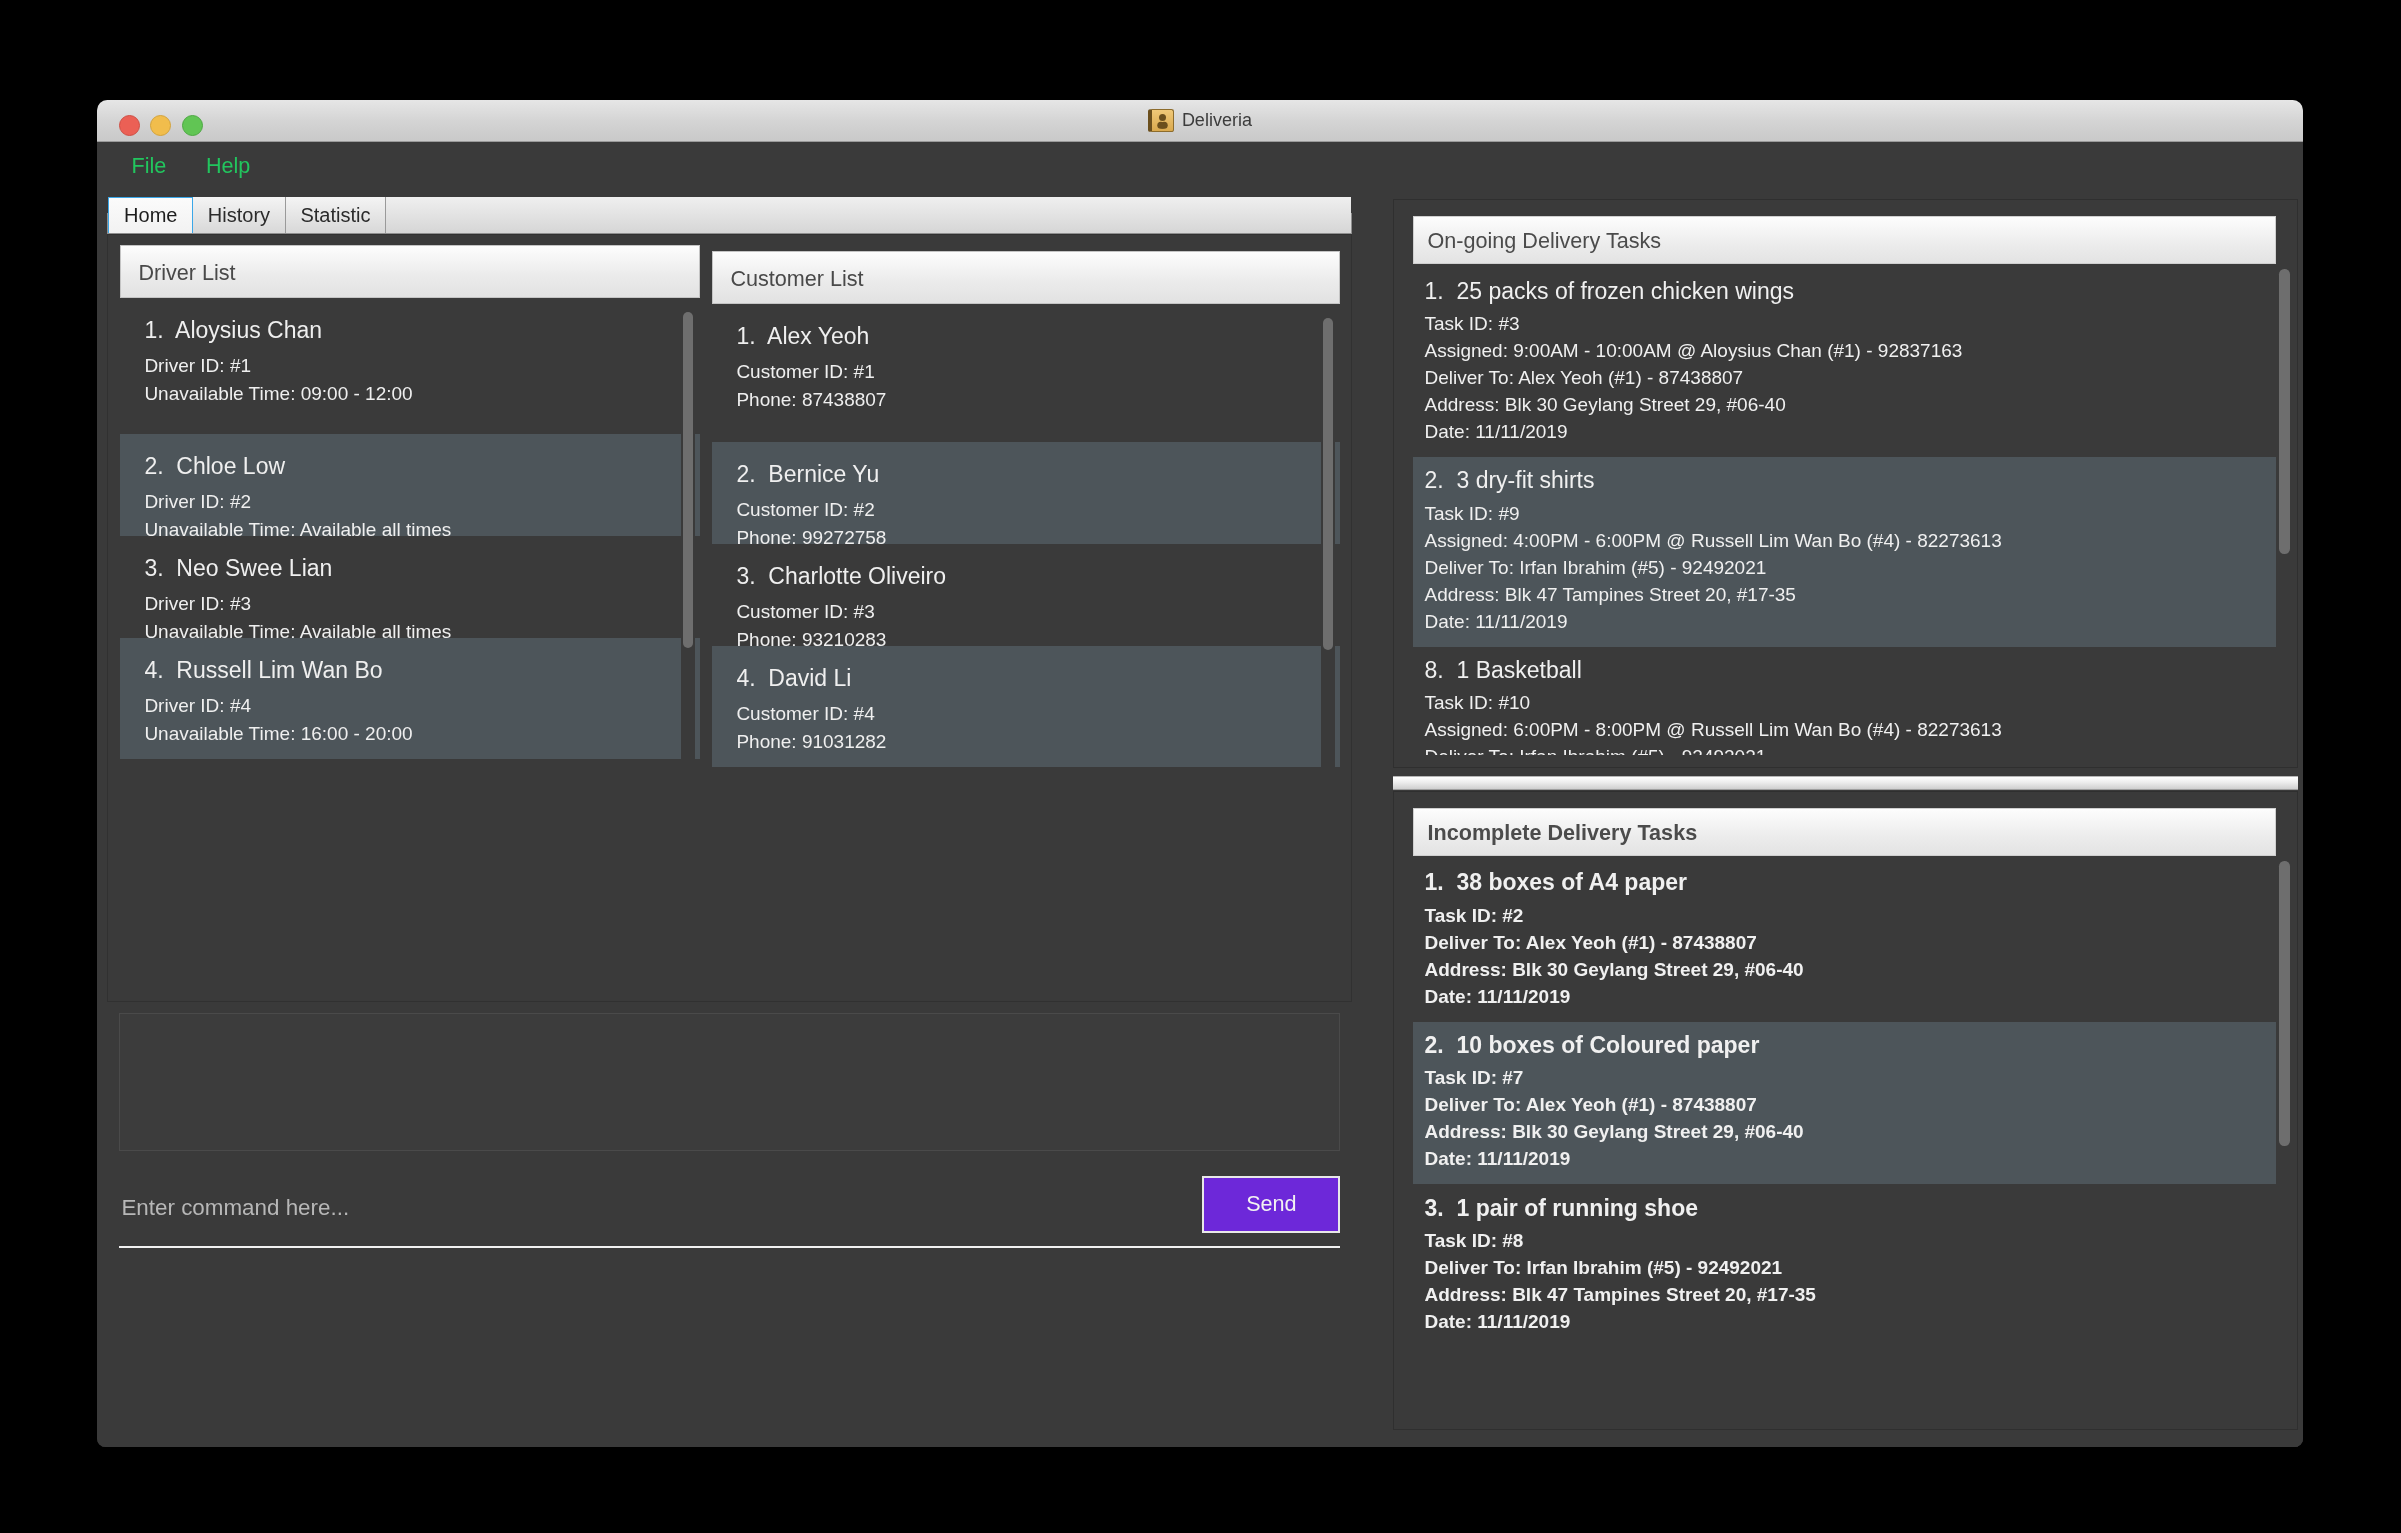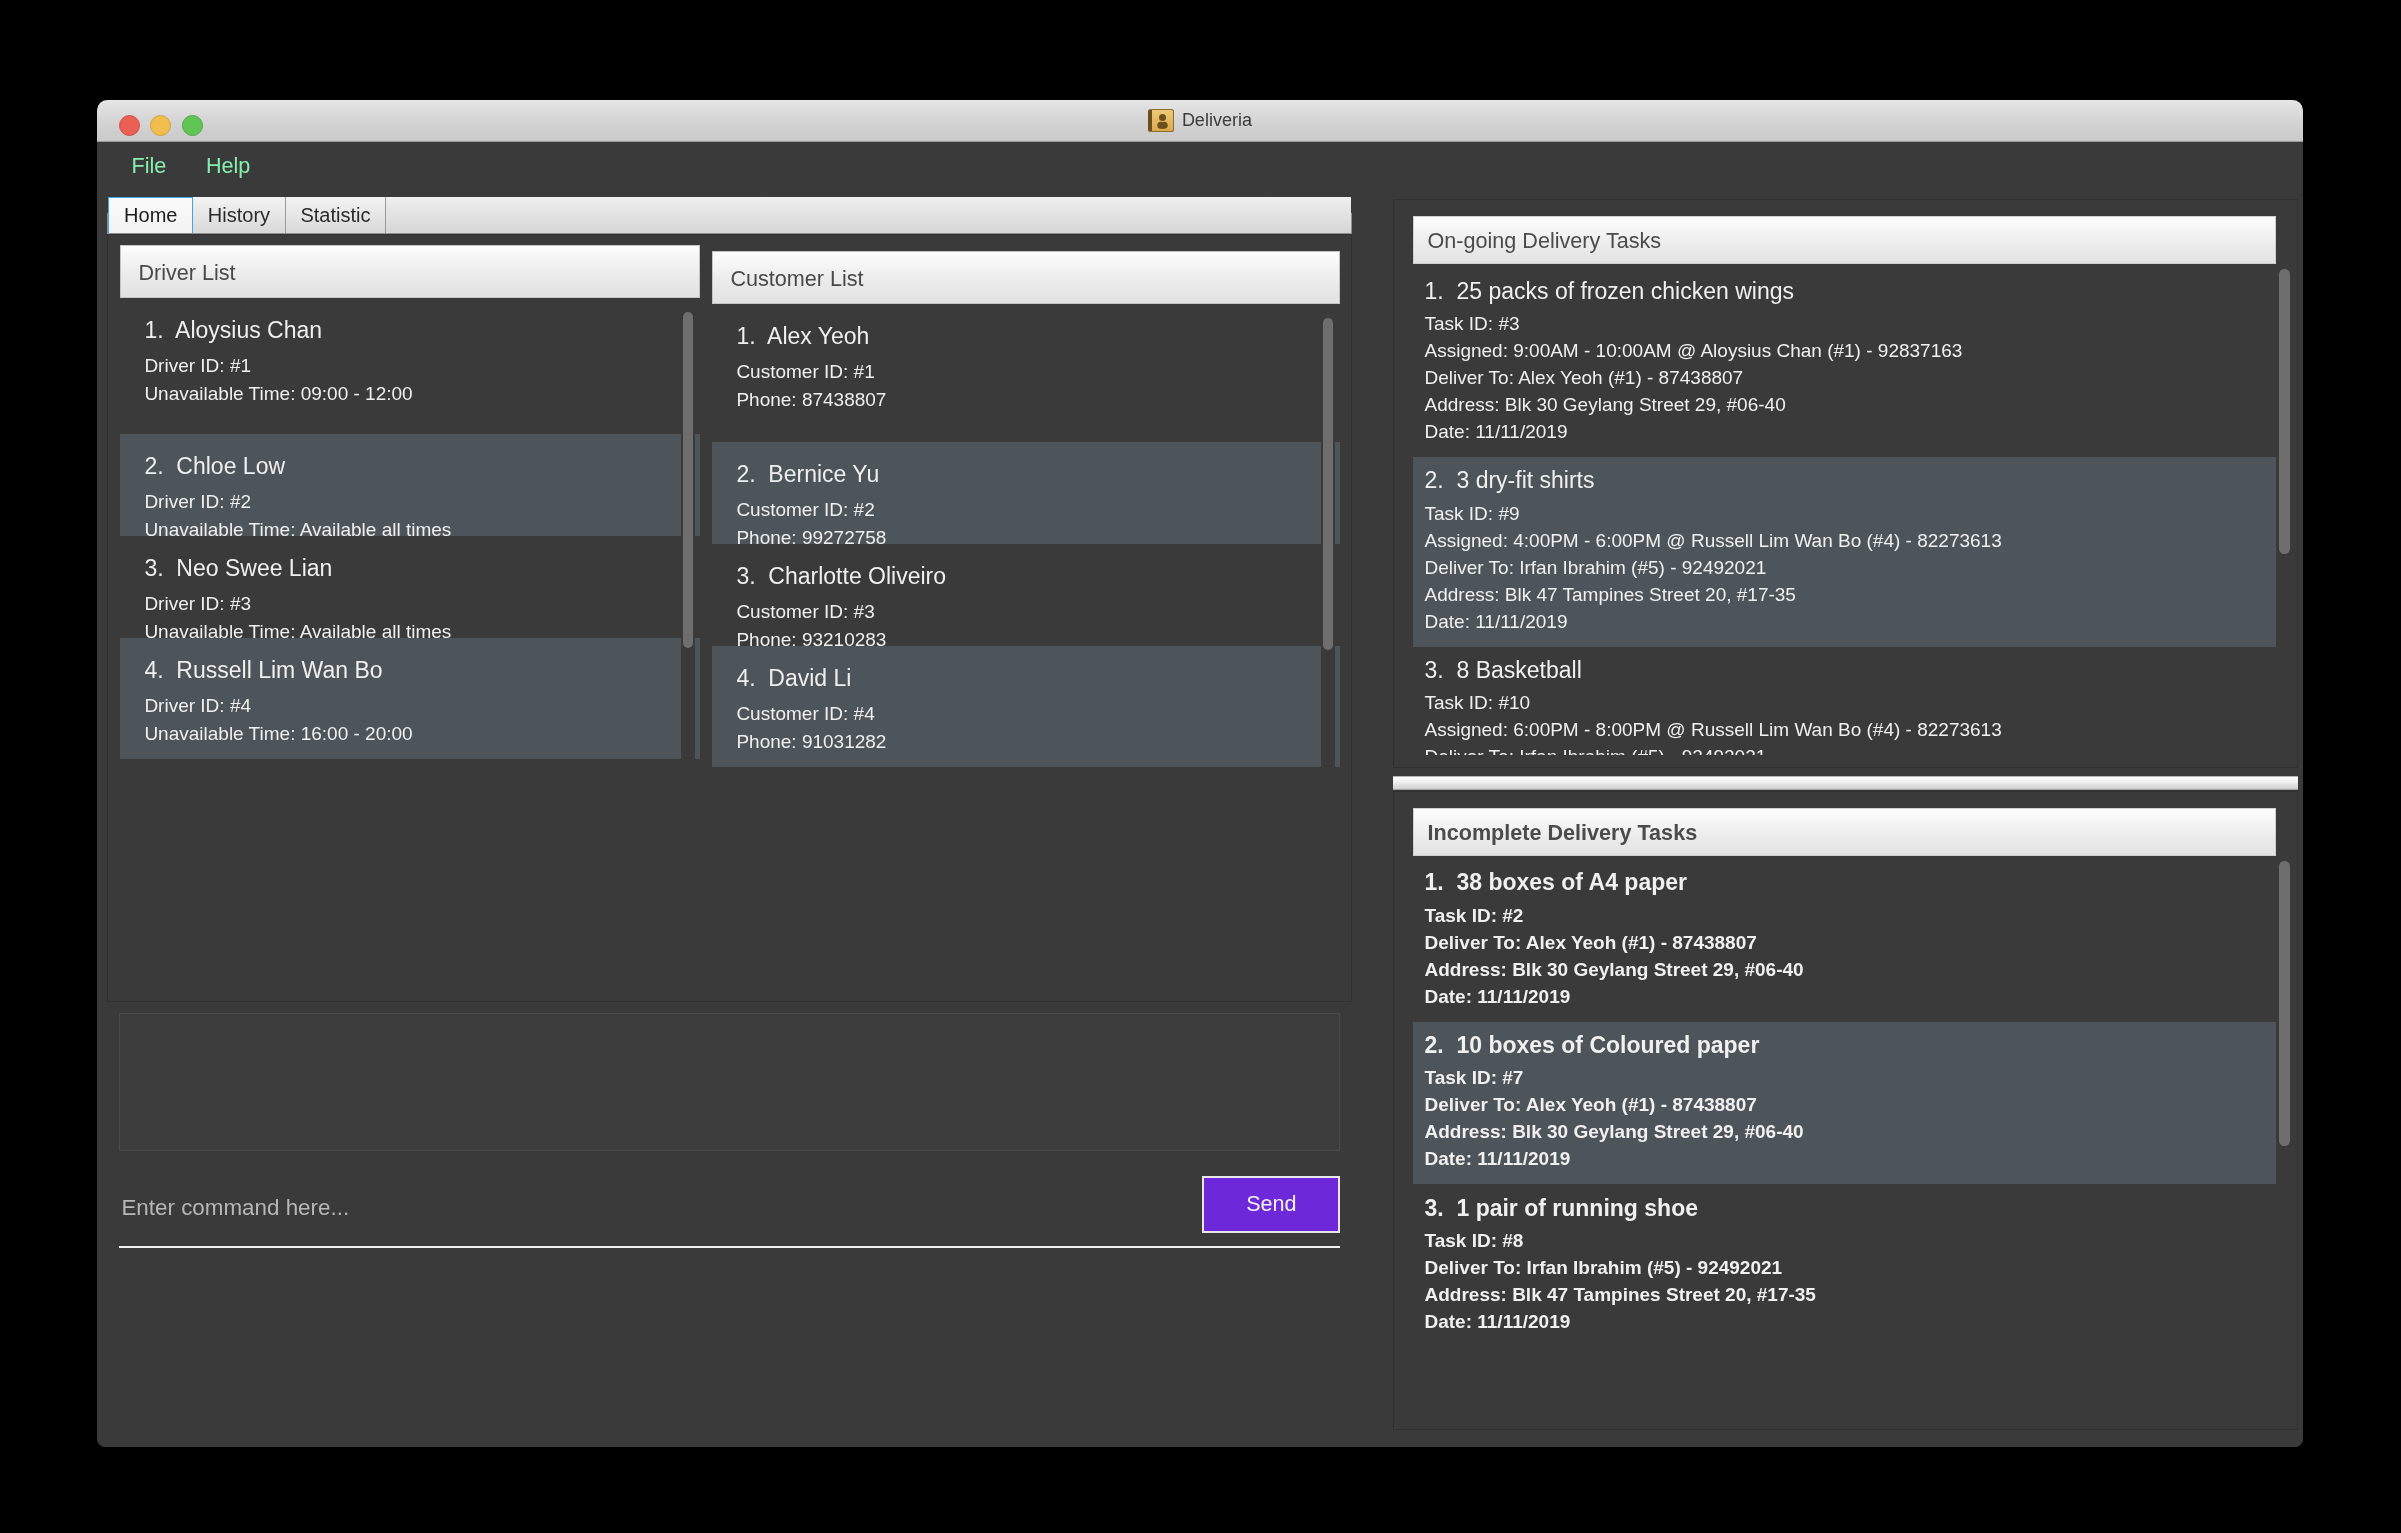--- a/index.html
+++ b/index.html
@@ -38,21 +38,21 @@
     content:"";position:absolute;left:7px;top:4.3px;width:7px;height:7px;border-radius:50%;
     background:#6b4f1d;box-shadow:0 8.6px 0 -0.9px #6b4f1d, -1.7px 7.8px 0 0 #6b4f1d, 1.7px 7.8px 0 0 #6b4f1d;
   }
 
   
   #menubar{
     height:47px;background:#3a3a3a;display:flex;align-items:center;
     padding-left:19px;gap:8.6px;border-bottom:0.9px solid #2f2f2f;
   }
   .menu-item{
-    color:#86efac;font-size:21.6px;padding:3.5px 15.5px;border-radius:2.6px;cursor:default;
+    color:#22c55e;font-size:21.6px;padding:3.5px 15.5px;border-radius:2.6px;cursor:default;
   }
 
   
   #body{position:absolute;left:0;right:0;top:89px;bottom:0;background:#3a3a3a;}
 
   
   #left{position:absolute;left:0;top:0;width:1277px;bottom:0;}
   #tabbar{
     position:absolute;left:10.4px;top:7px;width:1245px;height:38px;
     background:#3a3a3a;display:flex;align-items:flex-end;
@@ -301,21 +301,21 @@
           <div class="task alt">
             <div class="t-title">2.  3 dry-fit shirts</div>
             <div class="t-line">Task ID: #9</div>
             <div class="t-line">Assigned: 4:00PM - 6:00PM @ Russell Lim Wan Bo (#4) - 82273613</div>
             <div class="t-line">Deliver To: Irfan Ibrahim (#5) - 92492021</div>
             <div class="t-line">Address: Blk 47 Tampines Street 20, #17-35</div>
             <div class="t-line">Date: 11/11/2019</div>
           </div>
 
           <div class="task">
-            <div class="t-title">3.  8 Basketball</div>
+            <div class="t-title">8.  1 Basketball</div>
             <div class="t-line">Task ID: #10</div>
             <div class="t-line">Assigned: 6:00PM - 8:00PM @ Russell Lim Wan Bo (#4) - 82273613</div>
             <div class="t-line">Deliver To: Irfan Ibrahim (#5) - 92492021</div>
           </div>
 
         </div>
         <div class="vbar" style="right:5.2px;top:69px;bottom:12px;">
           <div class="thumb" style="top:0px;height:285px;"></div>
         </div>
       </div>

